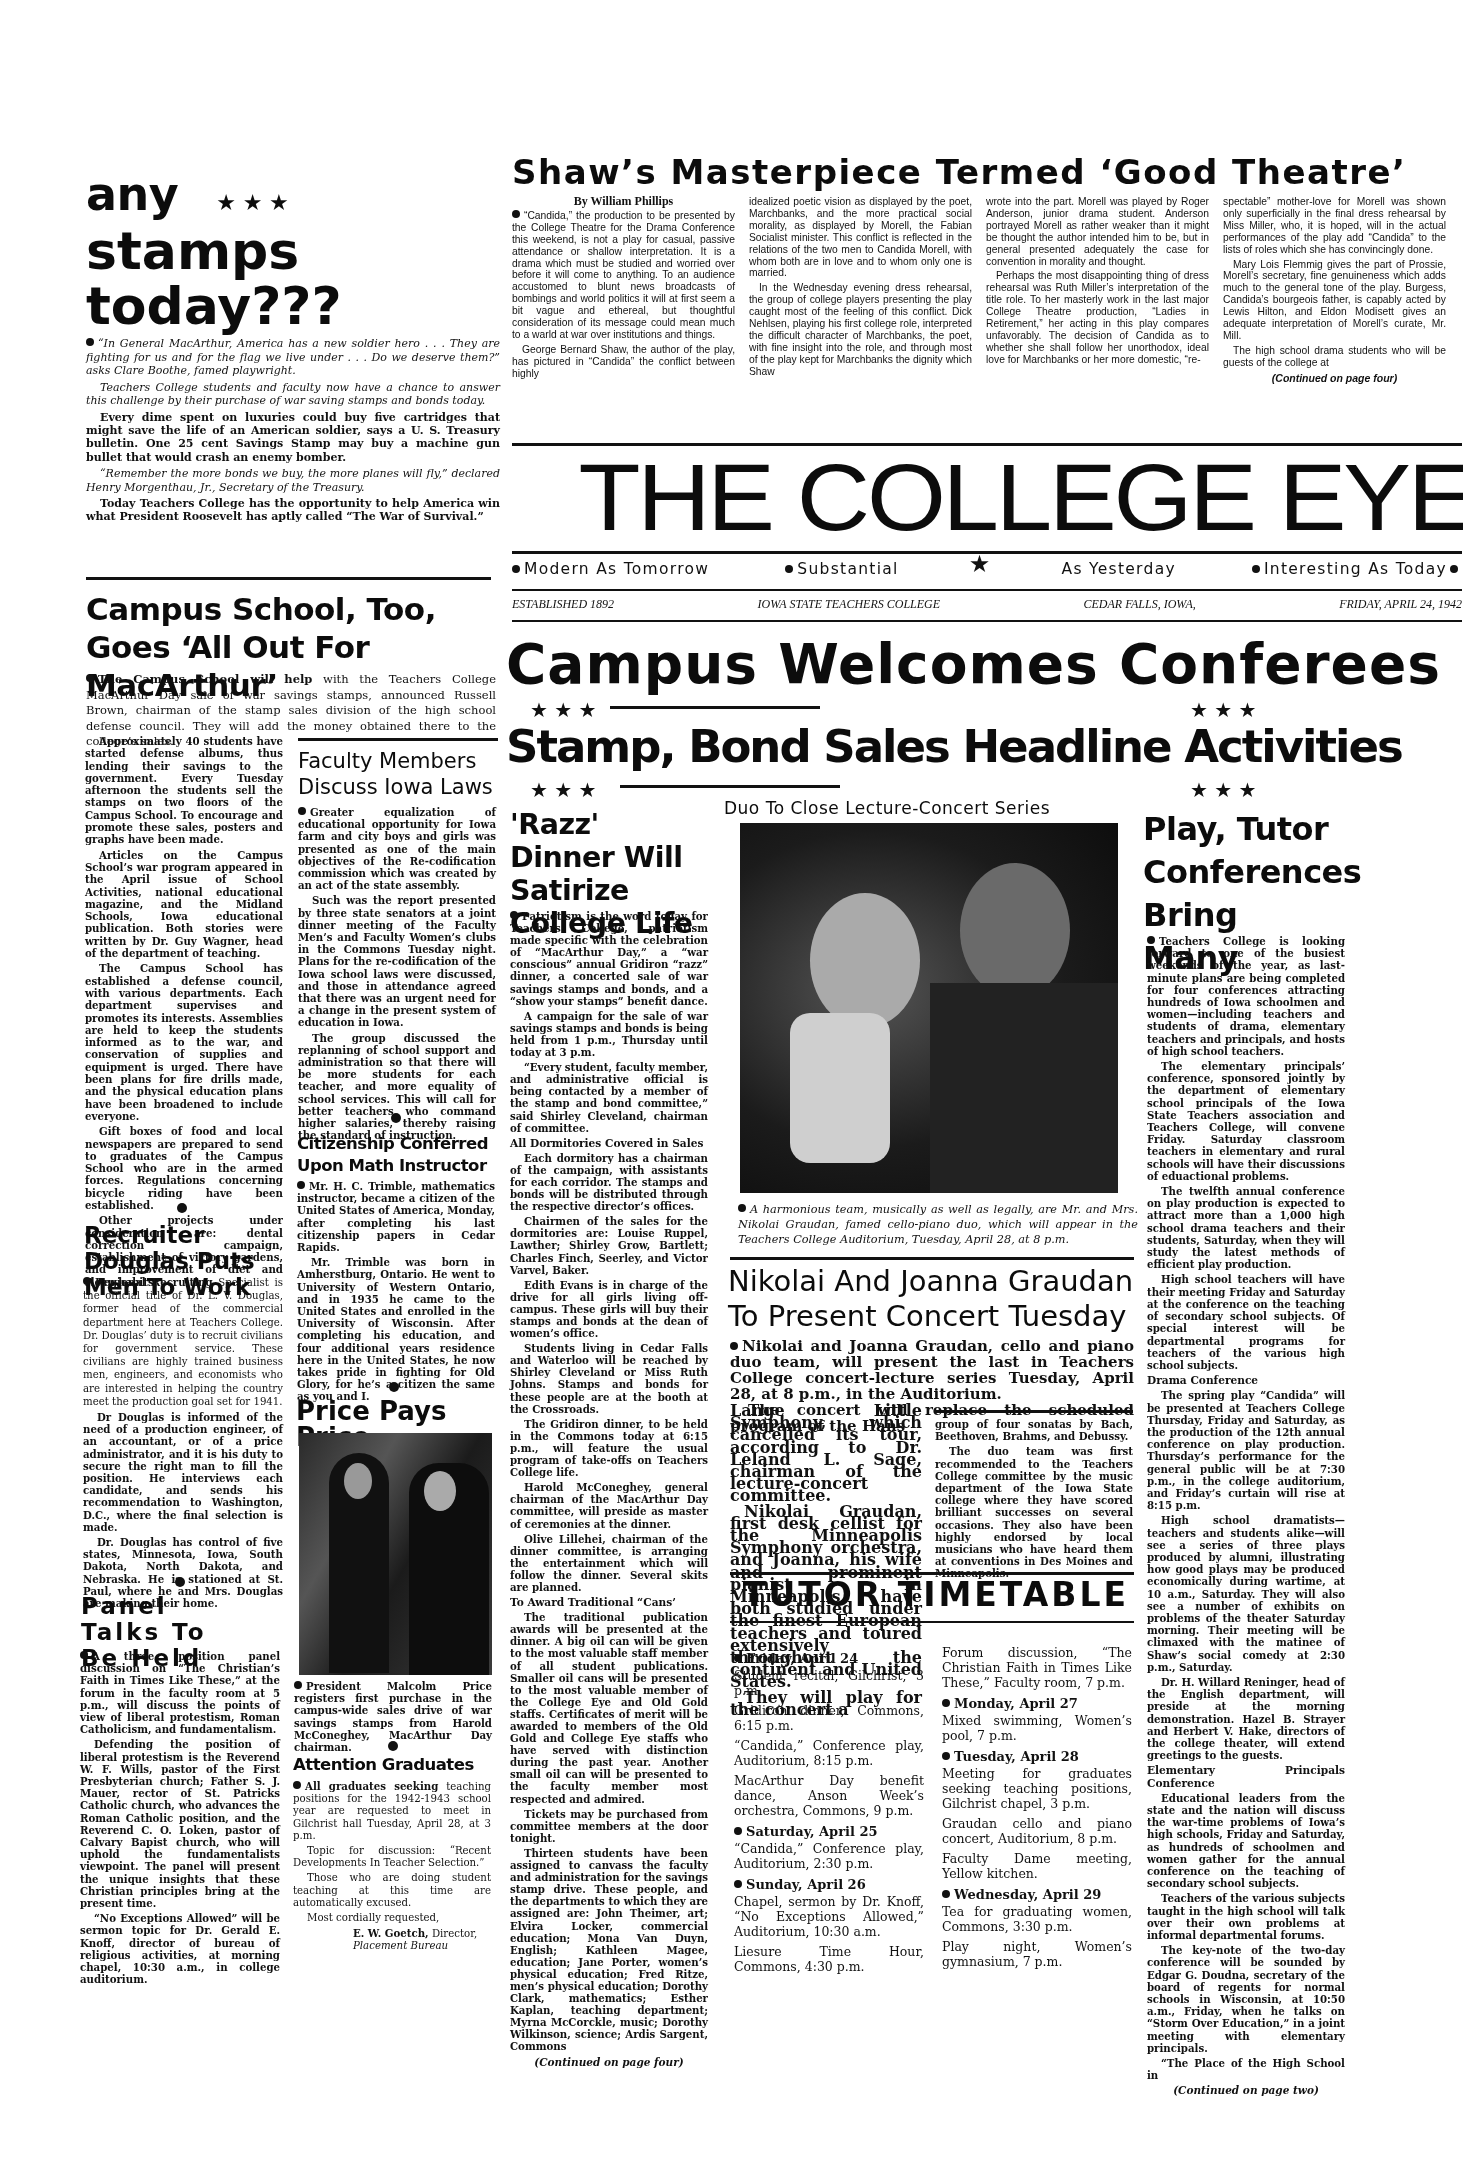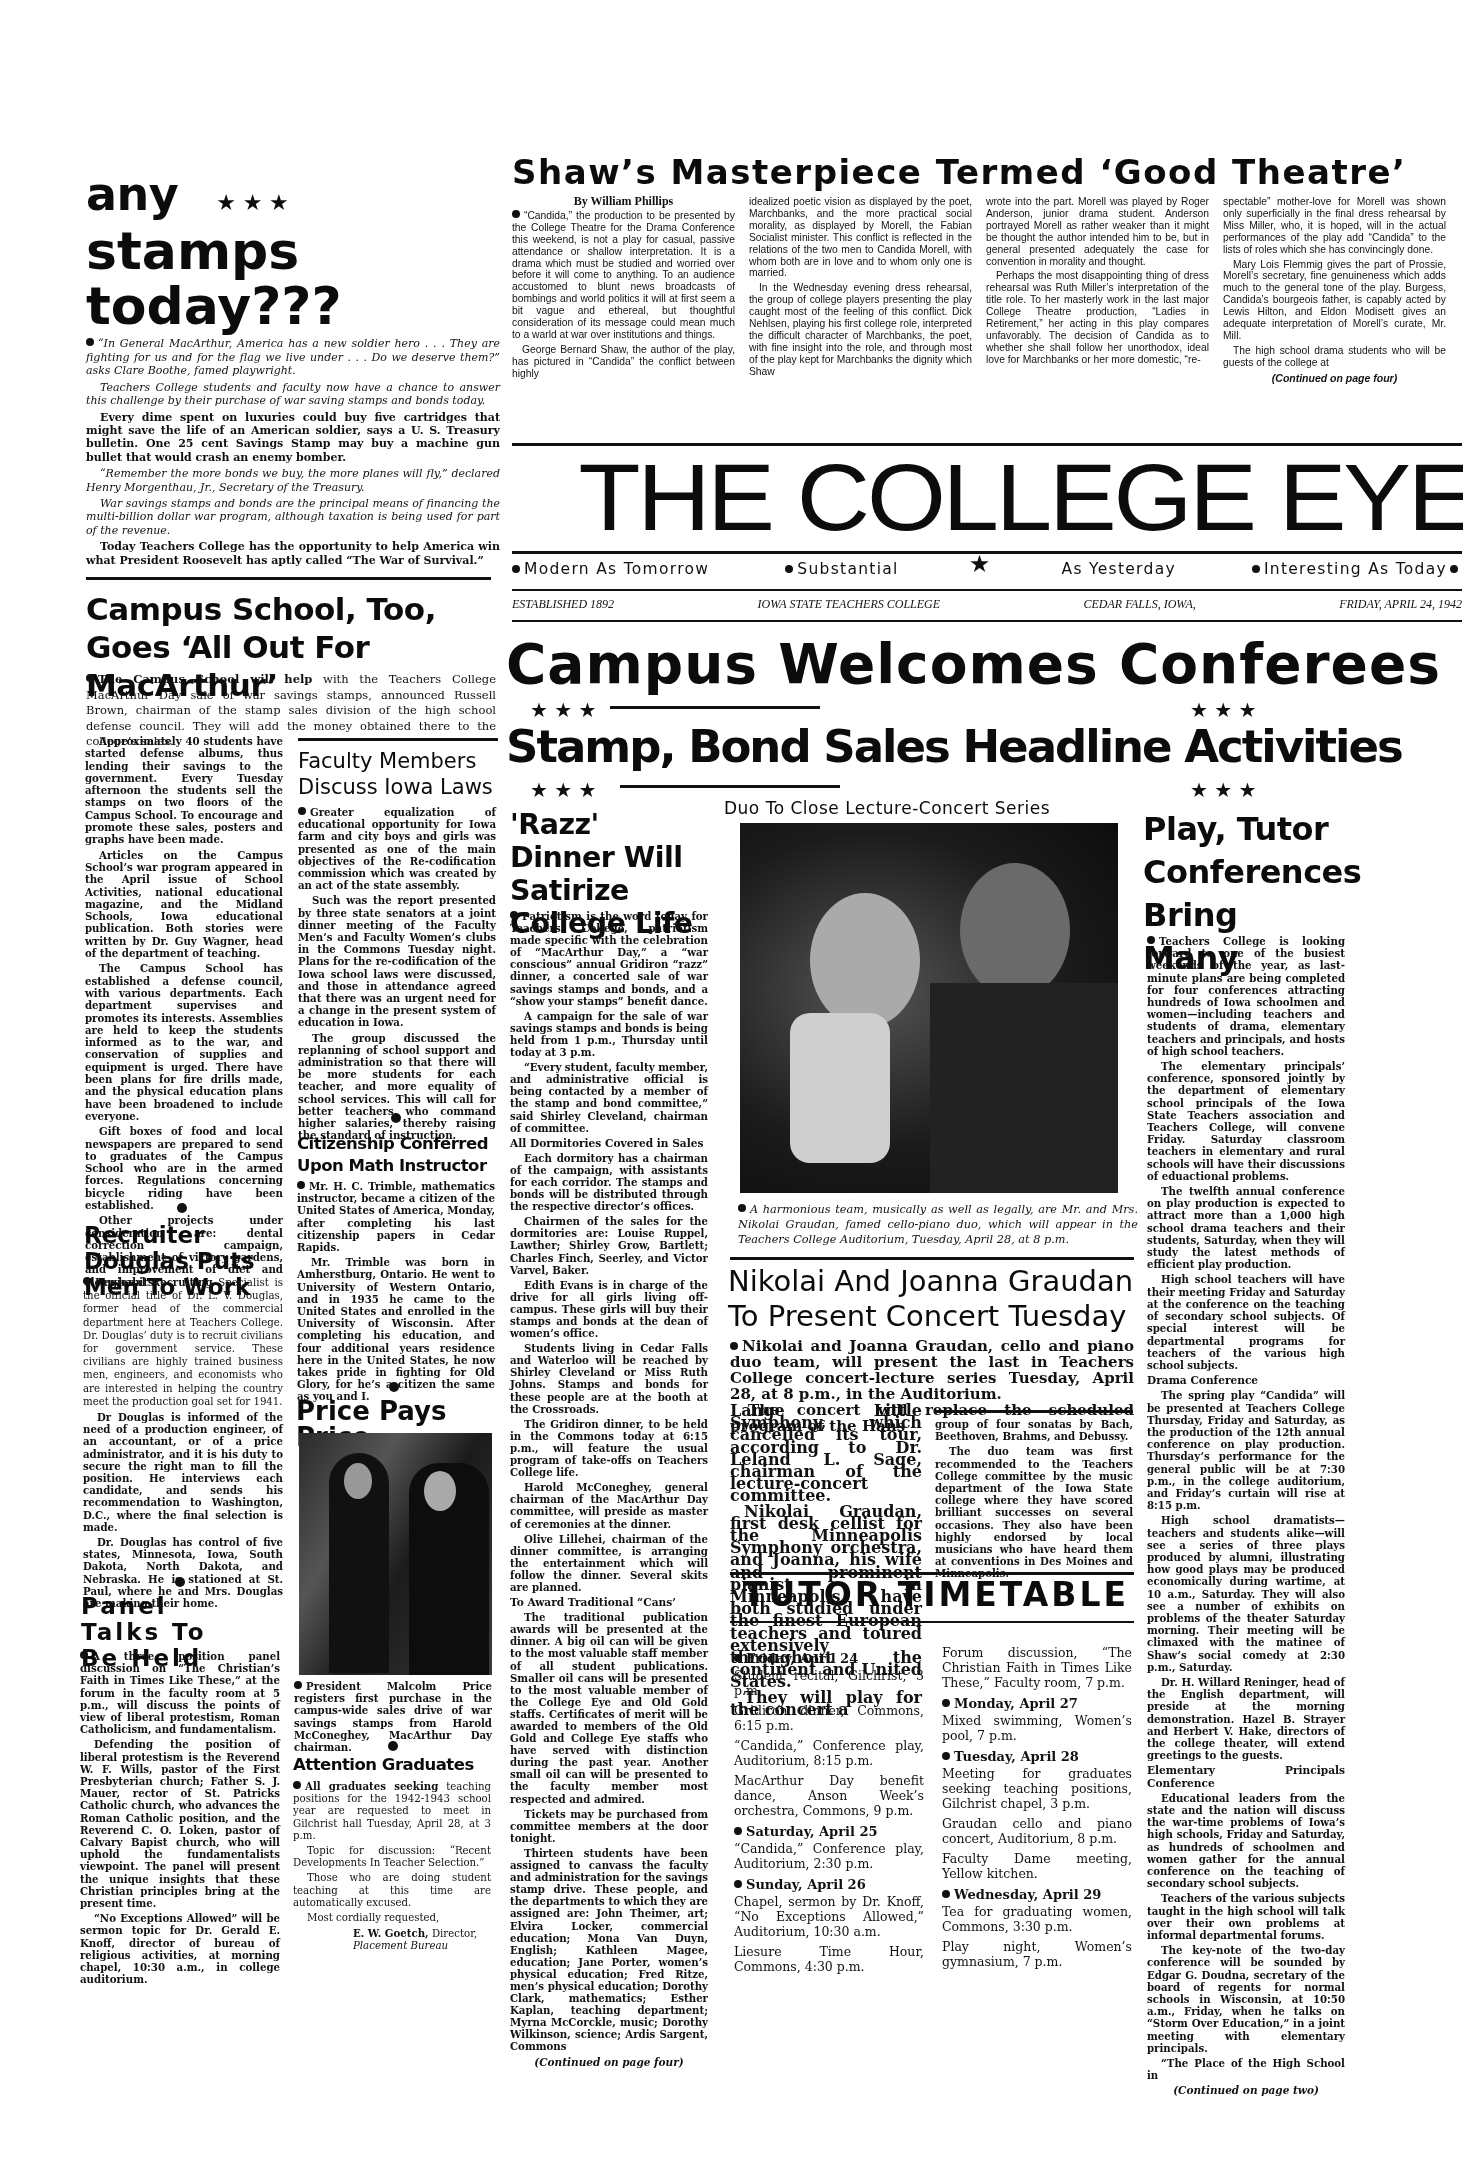--- a/index.html
+++ b/index.html
@@ -30,21 +30,20 @@
   <div class="hd" style="font-size:46px; display:flex; align-items:baseline;">
     <span>any</span>
     <span class="star" style="margin-left:38px; font-size:22px;">★   ★   ★</span>
   </div>
   <div class="hd" style="font-size:52px; margin-top:6px; letter-spacing:0;">stamps today???</div>
   <div class="body" style="font-size:11px; line-height:13.4px; margin-top:4px;">
     <p class="lead ital"><span class="bullet"></span><span>“In General MacArthur, America has a new soldier hero . . . They are fighting for us and for the flag we live under . . . Do we deserve them?” asks Clare Boothe, famed playwright.</span></p>
     <p class="ital">Teachers College students and faculty now have a chance to answer this challenge by their purchase of war saving stamps and bonds today.</p>
     <p class="bold">Every dime spent on luxuries could buy five cartridges that might save the life of an American soldier, says a U. S. Treasury bulletin. One 25 cent Savings Stamp may buy a machine gun bullet that would crash an enemy bomber.</p>
     <p class="ital">“Remember the more bonds we buy, the more planes will fly,” declared Henry Morgenthau, Jr., Secretary of the Treasury.</p>
-    <p class="ital">War savings stamps and bonds are the principal means of financing the multi-billion dollar war program, although taxation is being used for part of the revenue.</p>
     <p class="bold">Today Teachers College has the opportunity to help America win what President Roosevelt has aptly called “The War of Survival.”</p>
   </div>
 </div>
 <div class="rule" style="left:86px; top:577px; width:405px; height:3px;"></div>
 
 <div class="hd" style="position:absolute; left:86px; top:590px; width:420px; font-size:31px; line-height:38px;">Campus School, Too, Goes ‘All Out For MacArthur’</div>
 <div class="body abs" style="left:86px; top:672px; width:410px; font-size:11.5px; line-height:15.6px;">
   <p class="lead"><span class="bullet"></span><b>The Campus School will help</b><span> with the Teachers College MacArthur Day sale of war savings stamps, announced Russell Brown, chairman of the stamp sales division of the high school defense council. They will add the money obtained there to the college’s sales.</span></p>
 </div>
 <div class="body abs" style="left:85px; top:735px; width:198px; font-weight:bold; font-size:10.2px; line-height:12.3px;">

